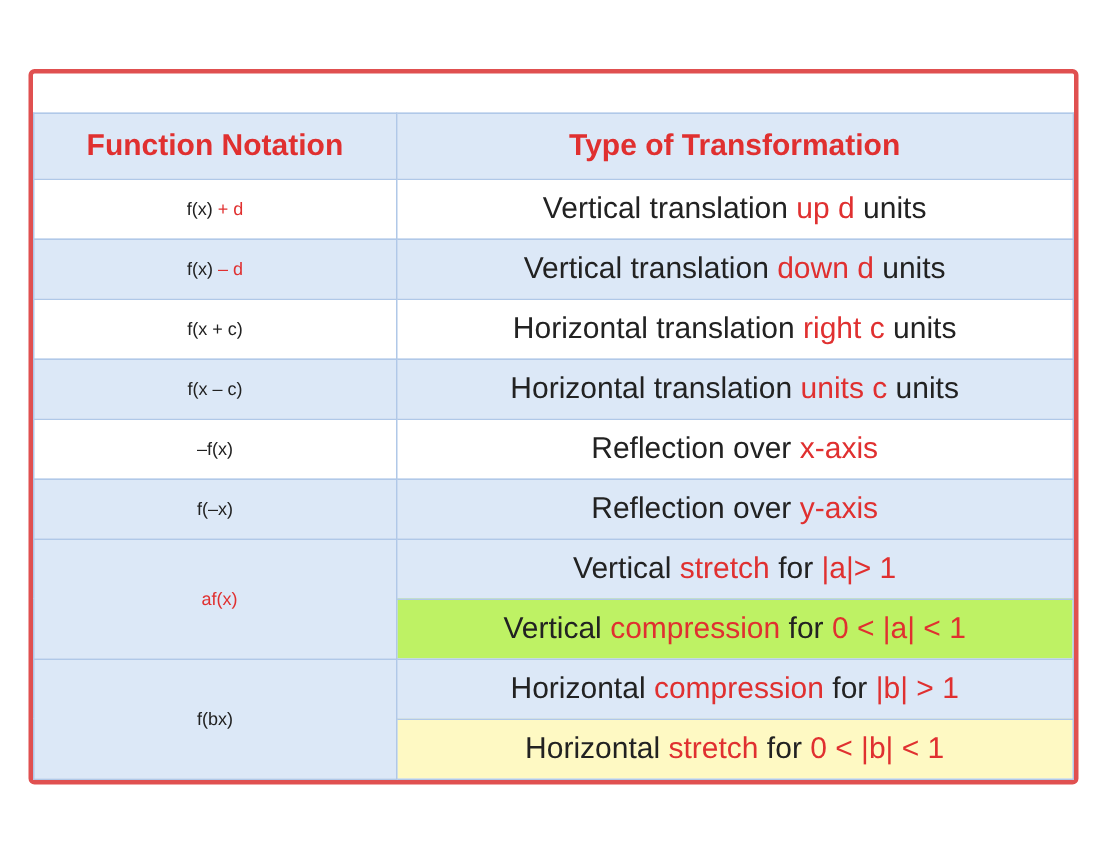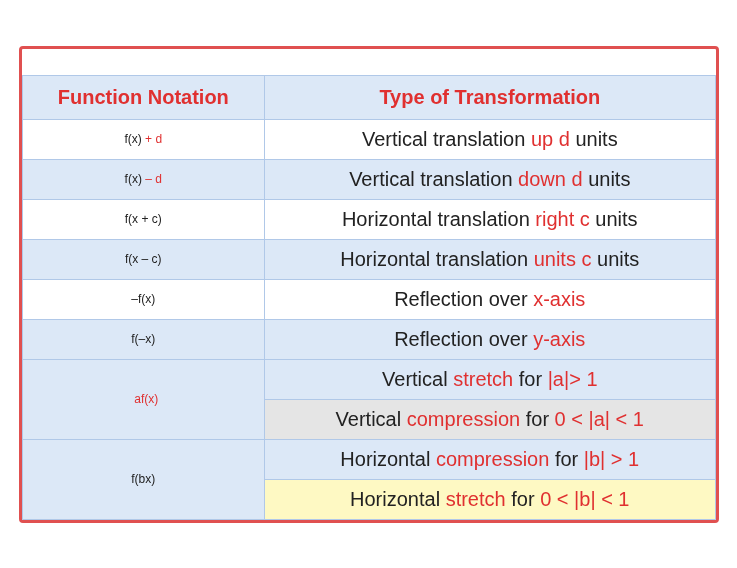--- a/index.html
+++ b/index.html
@@ -105,21 +105,21 @@
           <td class="col-transform">Reflection over <span class="red">x-axis</span></td>
         </tr>
         <tr>
           <td class="col-notation notation-cell">f(–x)</td>
           <td class="col-transform">Reflection over <span class="red">y-axis</span></td>
         </tr>
         <tr style="background: rgb(220, 232, 247);">
           <td rowspan="2" class="col-notation notation-cell merged-notation" style="vertical-align: middle; padding-left: 22px;"><span class="red">af(x)</span></td>
           <td class="col-transform" style="border-bottom: 1px solid rgb(176, 200, 232);">Vertical <span class="red">stretch</span> for <span class="red">|a|&gt; 1</span></td>
         </tr>
-        <tr style="background: #e5e5e5;">
+        <tr style="background: #bef264;">
           <td class="col-transform">Vertical <span class="red">compression</span> for <span class="red">0 &lt; |a| &lt; 1</span></td>
         </tr>
         <tr style="background: rgb(220, 232, 247);">
           <td rowspan="2" class="col-notation notation-cell merged-notation" style="vertical-align: middle;">f(bx)</td>
           <td class="col-transform" style="border-bottom: 1px solid rgb(176, 200, 232); text-align: center;">Horizontal <span class="red">compression</span> for <span class="red">|b| &gt; 1</span></td>
         </tr>
         <tr style="background: #fef9c3;">
           <td class="col-transform">Horizontal <span class="red">stretch</span> for <span class="red">0 &lt; |b| &lt; 1</span></td>
         </tr>
       </tbody>

